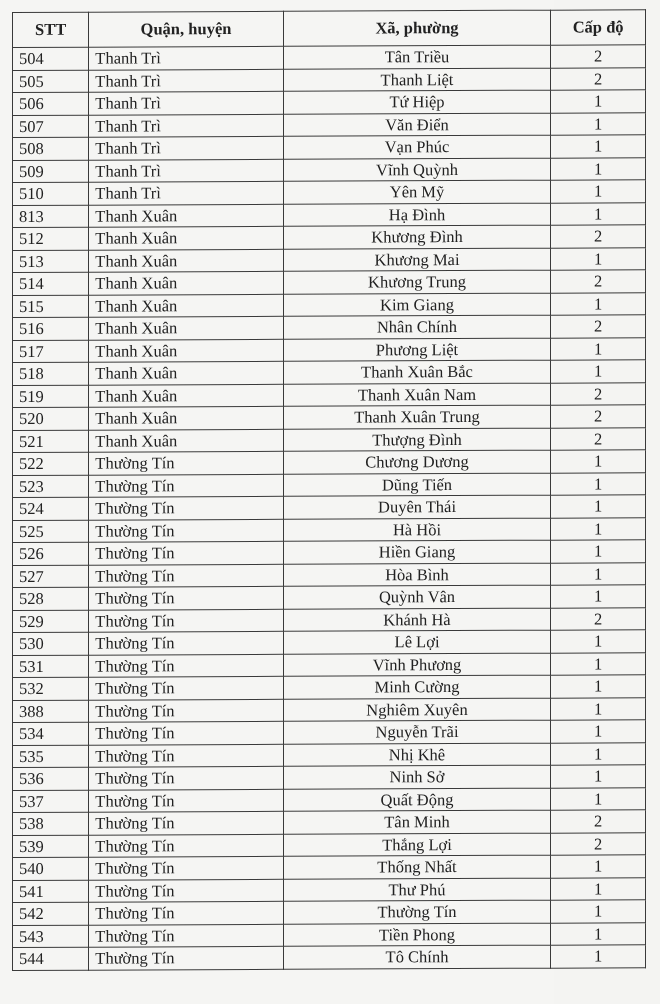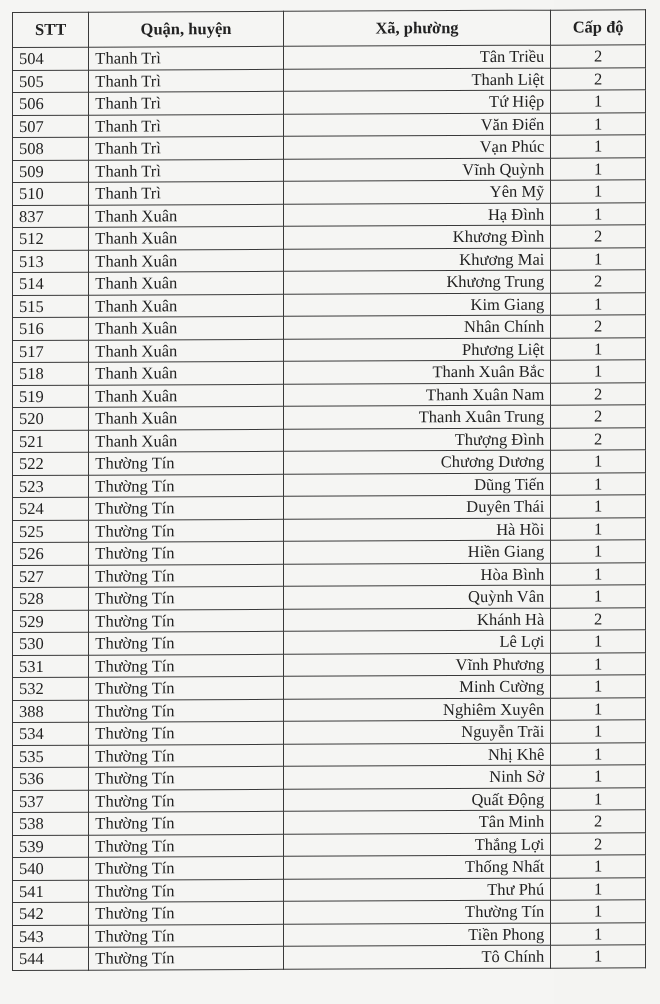--- a/index.html
+++ b/index.html
@@ -21,21 +21,21 @@
       padding: 0 6px;
       line-height: 21.5px;
       height: 21.5px;
       white-space: nowrap;
     }
     table.doc th {
       height: 34px; font-weight: bold; font-size: 16.5px; text-align: center;
     }
     .c-stt { width: 62px; }
     .c-dist { width: 178px; text-align: left; margin-top: 45px; }
-    .c-ward { width: 250px; text-align: right; }
+    .c-ward { width: 250px; text-align: center; }
     .c-lvl { width: 80px; text-align: center; }
   </style>
 </head>
 <body>
 
 <div class="page">
   <table class="doc">
     <thead>
       <tr>
         <th class="c-stt">STT</th>
@@ -81,21 +81,21 @@
           <td class="c-ward">Vĩnh Quỳnh</td>
           <td class="c-lvl">1</td>
         </tr>
         <tr>
           <td class="c-stt">510</td>
           <td class="c-dist">Thanh Trì</td>
           <td class="c-ward">Yên Mỹ</td>
           <td class="c-lvl">1</td>
         </tr>
         <tr>
-          <td class="c-stt">837</td>
+          <td class="c-stt">813</td>
           <td class="c-dist">Thanh Xuân</td>
           <td class="c-ward">Hạ Đình</td>
           <td class="c-lvl">1</td>
         </tr>
         <tr>
           <td class="c-stt">512</td>
           <td class="c-dist">Thanh Xuân</td>
           <td class="c-ward">Khương Đình</td>
           <td class="c-lvl">2</td>
         </tr>

